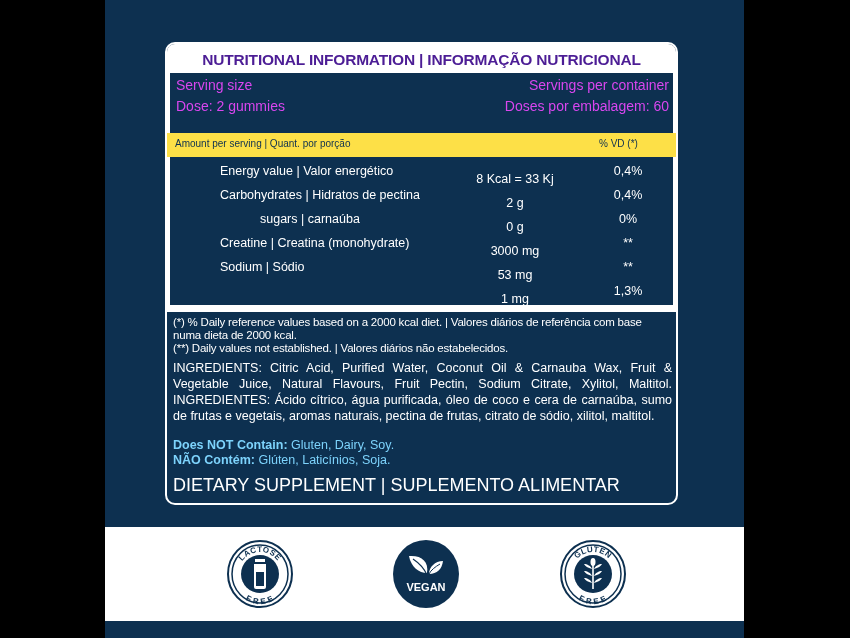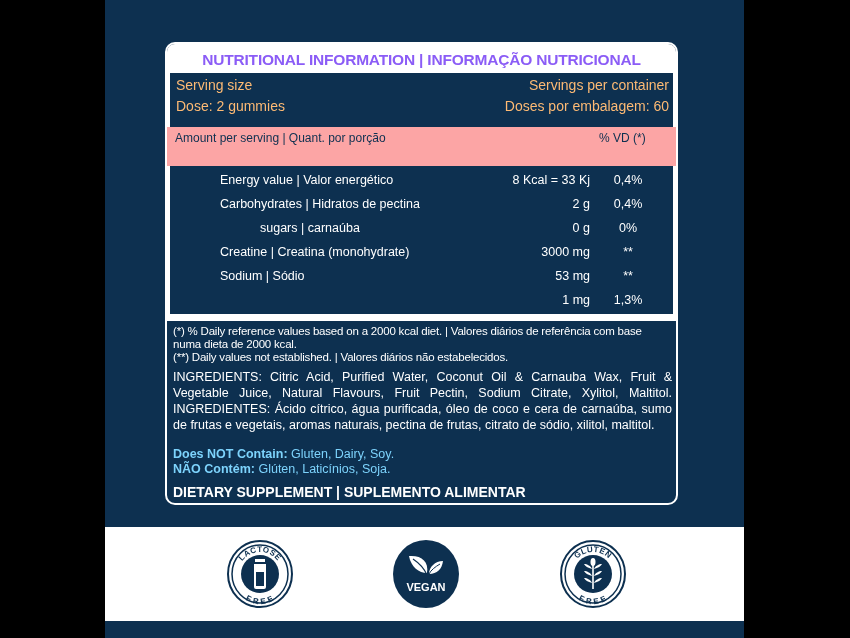--- a/index.html
+++ b/index.html
@@ -8,47 +8,47 @@
     font-family: "Liberation Sans", sans-serif;
   }
   .panel {
     position: absolute; left: 105px; top: 0; width: 639px; height: 638px; background: #0d3050;
   }
   .label-box {
     position: absolute; left: 60px; top: 42px; width: 509px; height: 459px;
     border: 2px solid #ffffff; border-radius: 10px; overflow: hidden; background: #0d3050;
   }
   .title-band {
-    height: 29px; background: #ffffff; color: #8b5cf6; text-align: center;
+    height: 29px; background: #ffffff; color: #4c1d95; text-align: center;
     font-weight: bold; font-size: 15.5px; line-height: 31px; letter-spacing: -0.2px;
   }
   .serving-band {
-    background: #0d3050; color: #fdba74; font-size: 14px;
-    padding: 2px 4px 10px 6px; border-left: 3px solid #fff; border-right: 3px solid #fff;
+    background: #0d3050; color: #d946ef; font-size: 14px;
+    padding: 2px 4px 16px 6px; border-left: 3px solid #fff; border-right: 3px solid #fff;
   }
   .serving-row { display: flex; justify-content: space-between; height: 21px; line-height: 21px; }
   .amount-band {
-    background: #fca5a5; color: #0d3050; font-size: 12px; height: 39px; line-height: 22px;
+    background: #fde047; color: #0d3050; font-size: 10px; height: 24px; line-height: 22px;
     display: flex; padding: 0 8px; position: relative;
   }
   .amount-band .vd { position: absolute; left: 432px; }
   .nutrients {
     border: 3px solid #ffffff; border-top: none; padding: 2px 0 2px 0; color: #ffffff; font-size: 12.5px;
   }
   .nrow { display: flex; height: 24px; line-height: 24px; position: relative; }
   .nrow .name { position: absolute; left: 6px; margin-left: 44px; }
   .nrow .name.indent { left: 46px; }
-  .nrow .amt { position: absolute; left: 270px; width: 150px; text-align: right; }
+  .nrow .amt { position: absolute; left: 270px; width: 150px; text-align: center; margin-top: 8px; }
   .nrow .vd { position: absolute; left: 418px; width: 80px; text-align: center; }
   .gap { height: 4px; background: #ffffff; }
   .footnotes { color: #ffffff; font-size: 11.5px; line-height: 13px; padding: 4px 4px 0 6px; letter-spacing: -0.2px; }
   .ingredients { color: #ffffff; font-size: 12.5px; line-height: 16px; padding: 5px 4px 0 6px; text-align: justify; }
   .ingredients b { font-weight: normal; }
   .contains { color: #7dd3fc; font-size: 12.5px; line-height: 15px; padding: 14px 4px 0 6px; }
-  .dietary { color: #ffffff; font-size: 14px; font-weight: bold; padding: 7px 4px 0 6px; }
+  .dietary { color: #ffffff; font-size: 18px; font-weight: normal; padding: 7px 4px 0 6px; }
   .badge-strip {
     position: absolute; left: 0; top: 527px; width: 639px; height: 94px; background: #ffffff;
   }
   .badge { position: absolute; top: 12px; width: 70px; height: 70px; }
 </style>
 </head>
 <body>
 
 <div class="panel">
   <div class="label-box">

